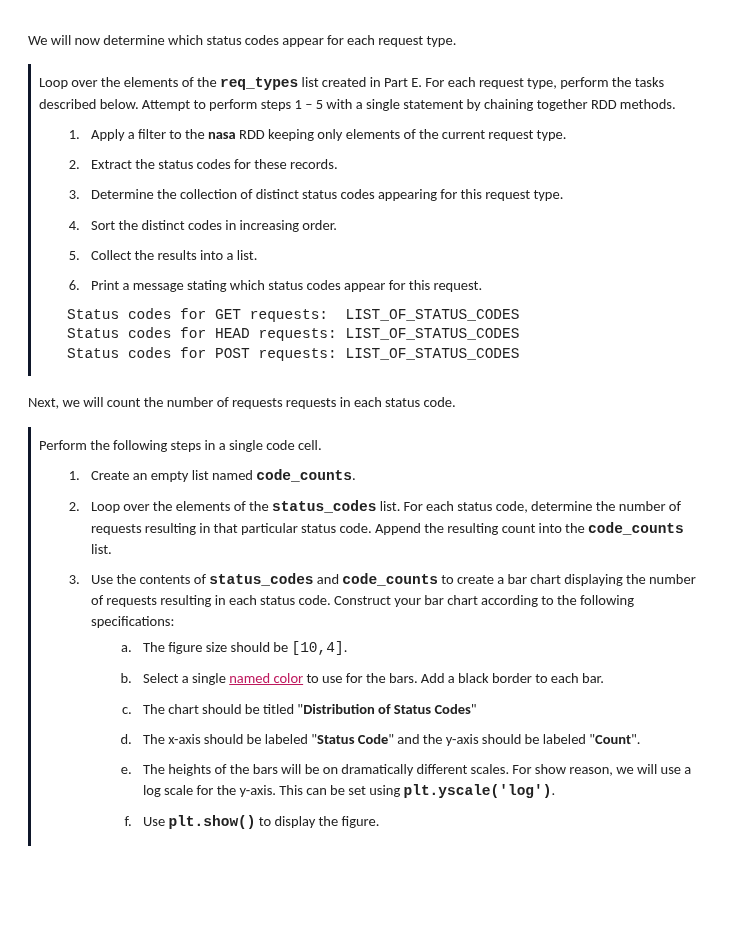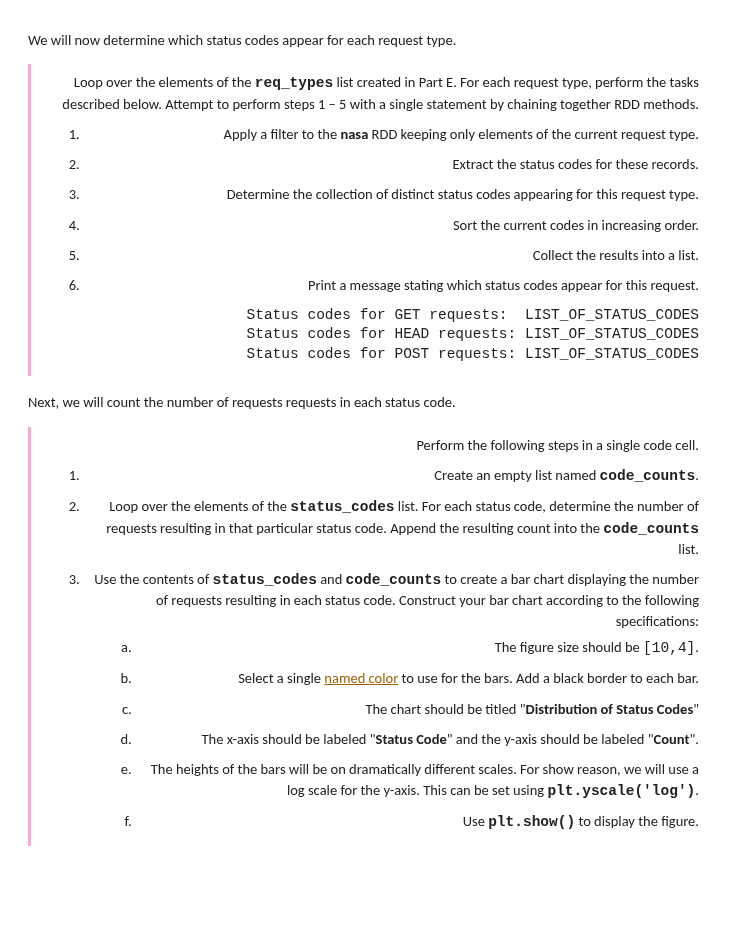--- a/index.html
+++ b/index.html
@@ -9,24 +9,23 @@
       margin: 0;
       padding: 24px 28px;
       width: 743px;
       box-sizing: border-box;
       line-height: 1.4;
     }
     .plain-para {
       margin: 6px 0 14px 0;
     }
     .boxed {
-      border-left: 3px solid #f9a8d4;
+      border-left: 3px solid #0f172a;
       padding: 4px 0 4px 8px;
       margin: 8px 16px 16px 0;
-      text-align: right;
     }
     .boxed-intro {
       margin: 4px 0 10px 0;
     }
     ol.numlist {
       margin: 6px 0 6px 0;
       padding-left: 44px;
     }
     ol.numlist > li {
       padding-left: 8px;
@@ -45,21 +44,21 @@
       font-family: Consolas, 'Courier New', monospace;
       white-space: pre;
       margin: 10px 0 8px 28px;
       font-size: 14.5px;
       line-height: 1.35;
     }
     .mono {
       font-family: Consolas, 'Courier New', monospace;
     }
     .link {
-      color: #a16207;
+      color: #be185d;
       text-decoration: underline;
     }
     strong {
       font-weight: bold;
     }
   </style>
 </head>
 <body>
 
 <p class="plain-para">We will now determine which status codes appear for each request type.</p>
@@ -67,21 +66,21 @@
 <div class="boxed">
   <p class="boxed-intro">
     <span>Loop over the elements of the </span><strong class="mono">req_types</strong><span> list created in Part E. For each request type, perform the tasks described below. Attempt to perform steps 1 – 5 with a single statement by chaining together RDD methods.</span>
   </p>
   <ol class="numlist">
     <li>
       <span>Apply a filter to the </span><strong>nasa</strong><span> RDD keeping only elements of the current request type.</span>
     </li>
     <li>Extract the status codes for these records.</li>
     <li>Determine the collection of distinct status codes appearing for this request type.</li>
-    <li>Sort the current codes in increasing order.</li>
+    <li>Sort the distinct codes in increasing order.</li>
     <li>Collect the results into a list.</li>
     <li>Print a message stating which status codes appear for this request.</li>
   </ol>
   <div class="codeblock">Status codes for GET requests:  LIST_OF_STATUS_CODES
 Status codes for HEAD requests: LIST_OF_STATUS_CODES
 Status codes for POST requests: LIST_OF_STATUS_CODES</div>
 </div>
 
 <p class="plain-para">Next, we will count the number of requests requests in each status code.</p>
 

